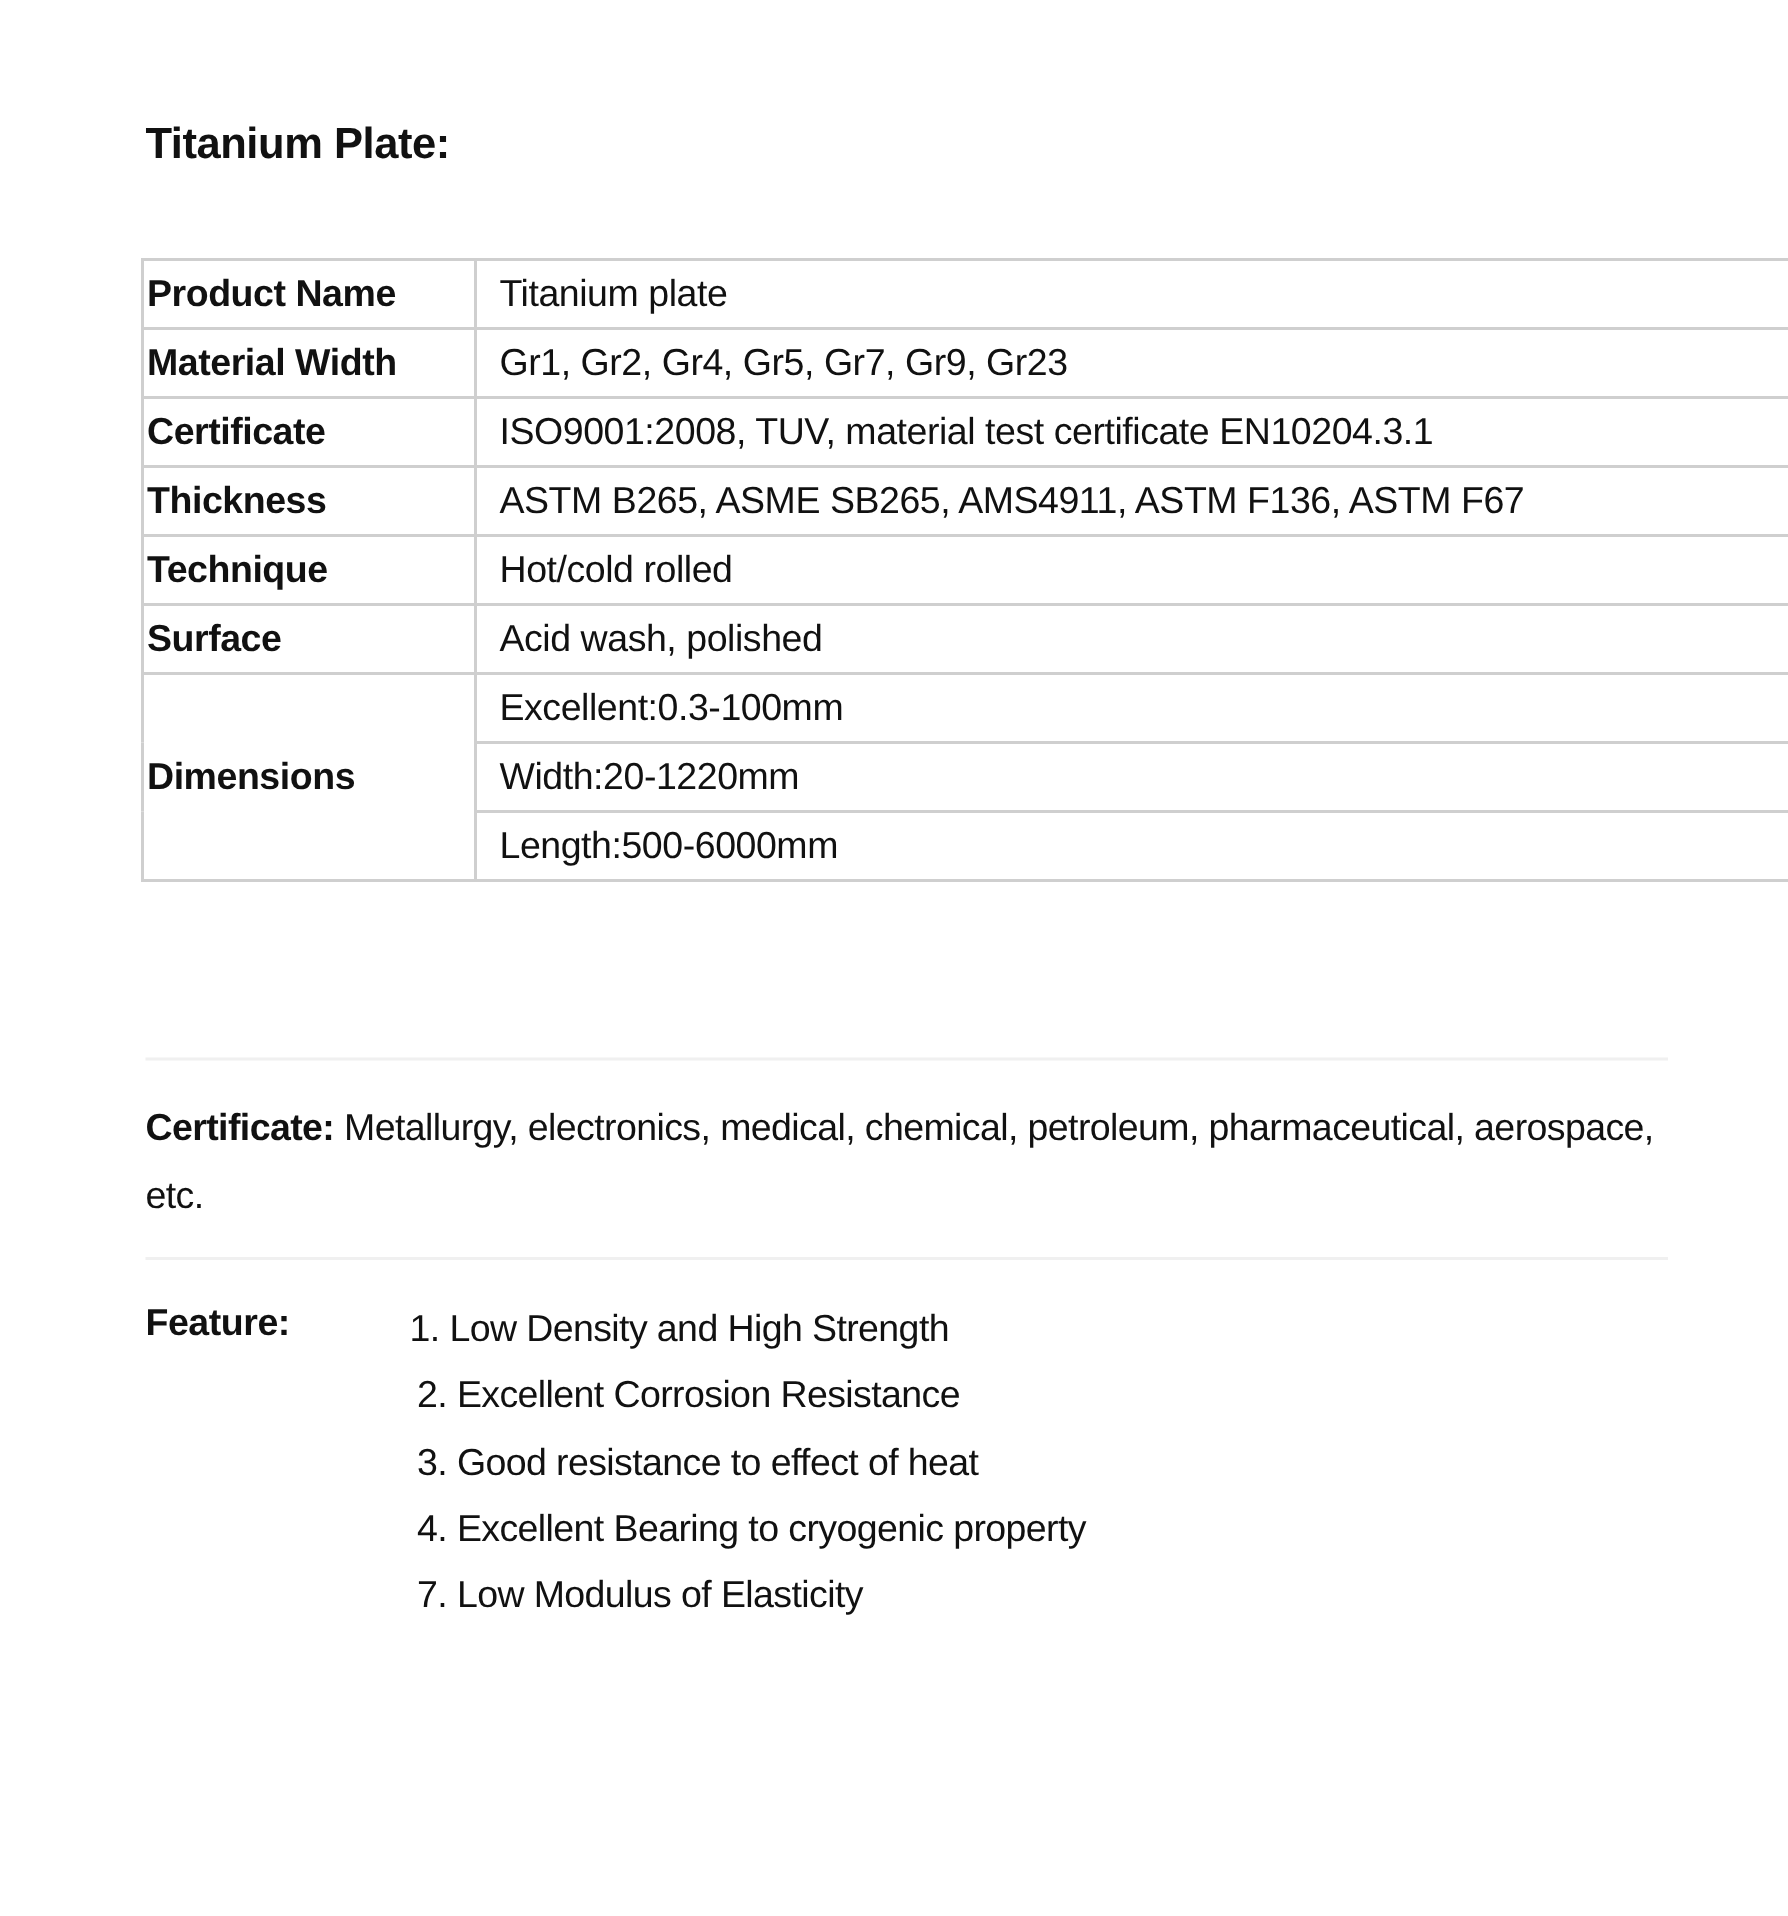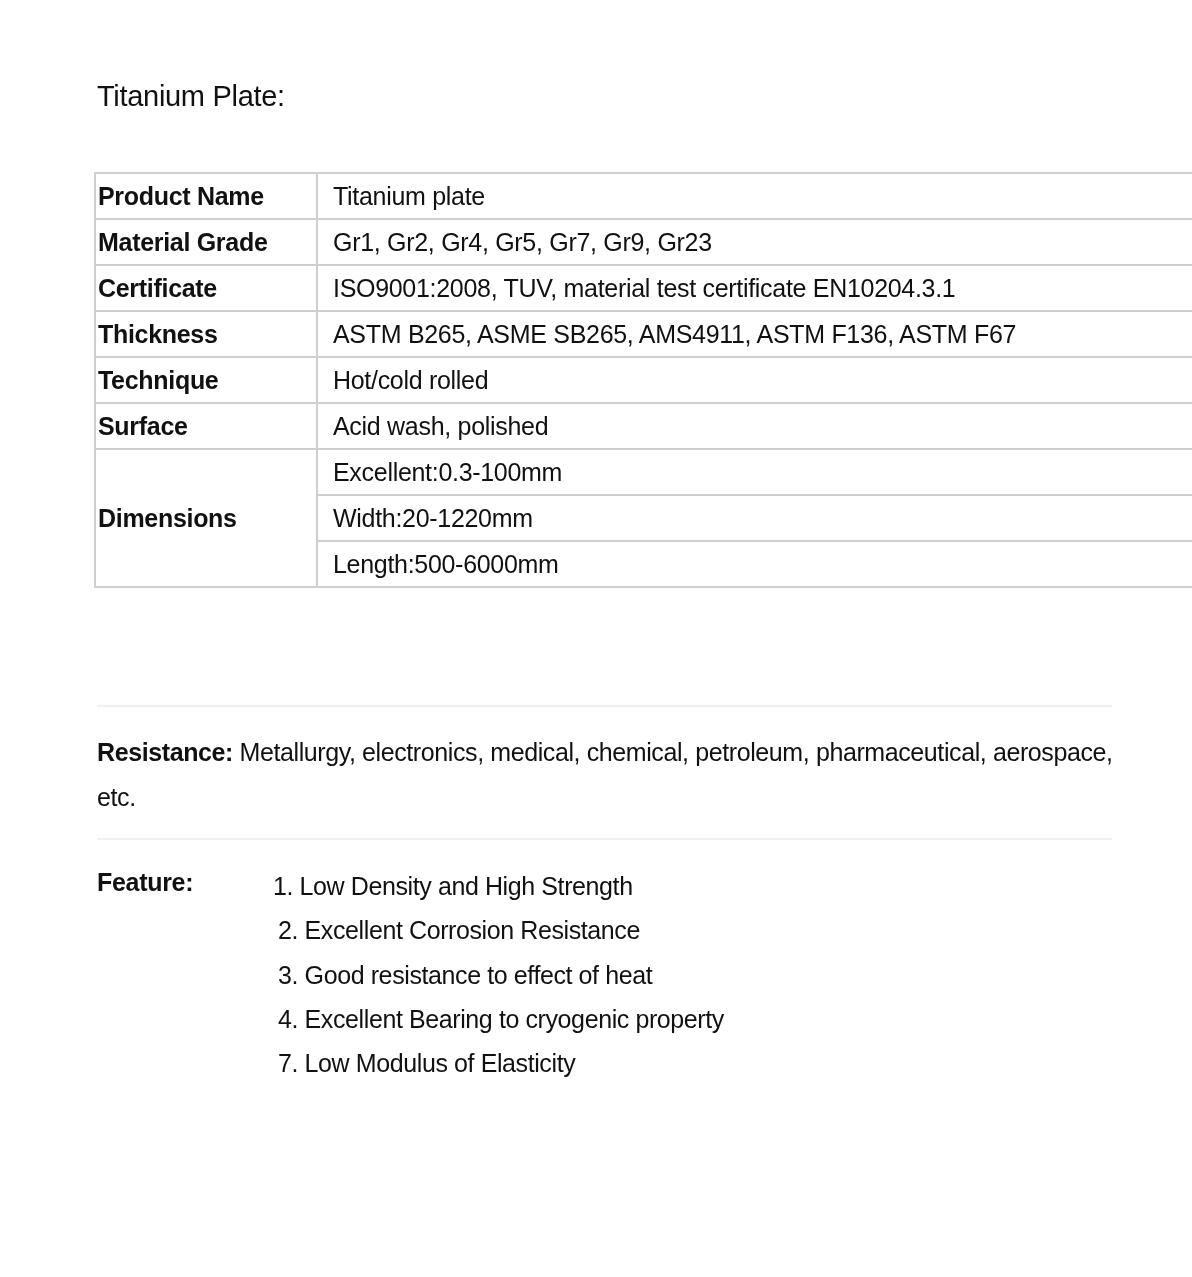--- a/index.html
+++ b/index.html
@@ -3,21 +3,21 @@
   <meta charset="utf-8">
   <style>
     html, body { margin: 0; padding: 0; background: #ffffff; }
     body {
       width: 1192px; height: 1277px; position: relative; overflow: hidden;
       font-family: "Liberation Sans", "DejaVu Sans", sans-serif;
       color: #111111;
     }
     .title {
       position: absolute; left: 97px; top: 80px;
-      font-size: 29px; font-weight: normal; letter-spacing: -0.3px;
+      font-size: 29px; font-weight: bold; letter-spacing: -0.3px;
     }
     table.spec {
       position: absolute; left: 94px; top: 172px;
       width: 1118px; border-collapse: collapse;
       border: 2px solid #c8c8c8;
     }
     table.spec td {
       border: 2px solid #cfcfcf;
       height: 44px; padding: 0; vertical-align: middle;
       font-size: 25px; letter-spacing: -0.3px;
@@ -50,21 +50,21 @@
 
 <div class="title">Titanium Plate:</div>
 
 <table class="spec">
   <tbody>
     <tr>
       <td class="label">Product Name</td>
       <td class="value">Titanium plate</td>
     </tr>
     <tr>
-      <td class="label">Material Grade</td>
+      <td class="label">Material Width</td>
       <td class="value">Gr1, Gr2, Gr4, Gr5, Gr7, Gr9, Gr23</td>
     </tr>
     <tr>
       <td class="label">Certificate</td>
       <td class="value">ISO9001:2008, TUV, material test certificate EN10204.3.1</td>
     </tr>
     <tr>
       <td class="label">Thickness</td>
       <td class="value">ASTM B265, ASME SB265, AMS4911, ASTM F136, ASTM F67</td>
     </tr>
@@ -85,21 +85,21 @@
     </tr>
     <tr>
       <td class="value">Length:500-6000mm</td>
     </tr>
   </tbody>
 </table>
 
 <div class="rule" style="top:705px;"></div>
 
 <div class="application">
-  <span class="lbl">Resistance:</span><span> Metallurgy, electronics, medical, chemical, petroleum, pharmaceutical, aerospace, etc.</span>
+  <span class="lbl">Certificate:</span><span> Metallurgy, electronics, medical, chemical, petroleum, pharmaceutical, aerospace, etc.</span>
 </div>
 
 <div class="rule" style="top:838px;"></div>
 
 <div class="feature-label">Feature:</div>
 <ul class="feature-list">
   <li class="first">1. Low Density and High Strength</li>
   <li>2. Excellent Corrosion Resistance</li>
   <li>3. Good resistance to effect of heat</li>
   <li>4. Excellent Bearing to cryogenic property</li>

